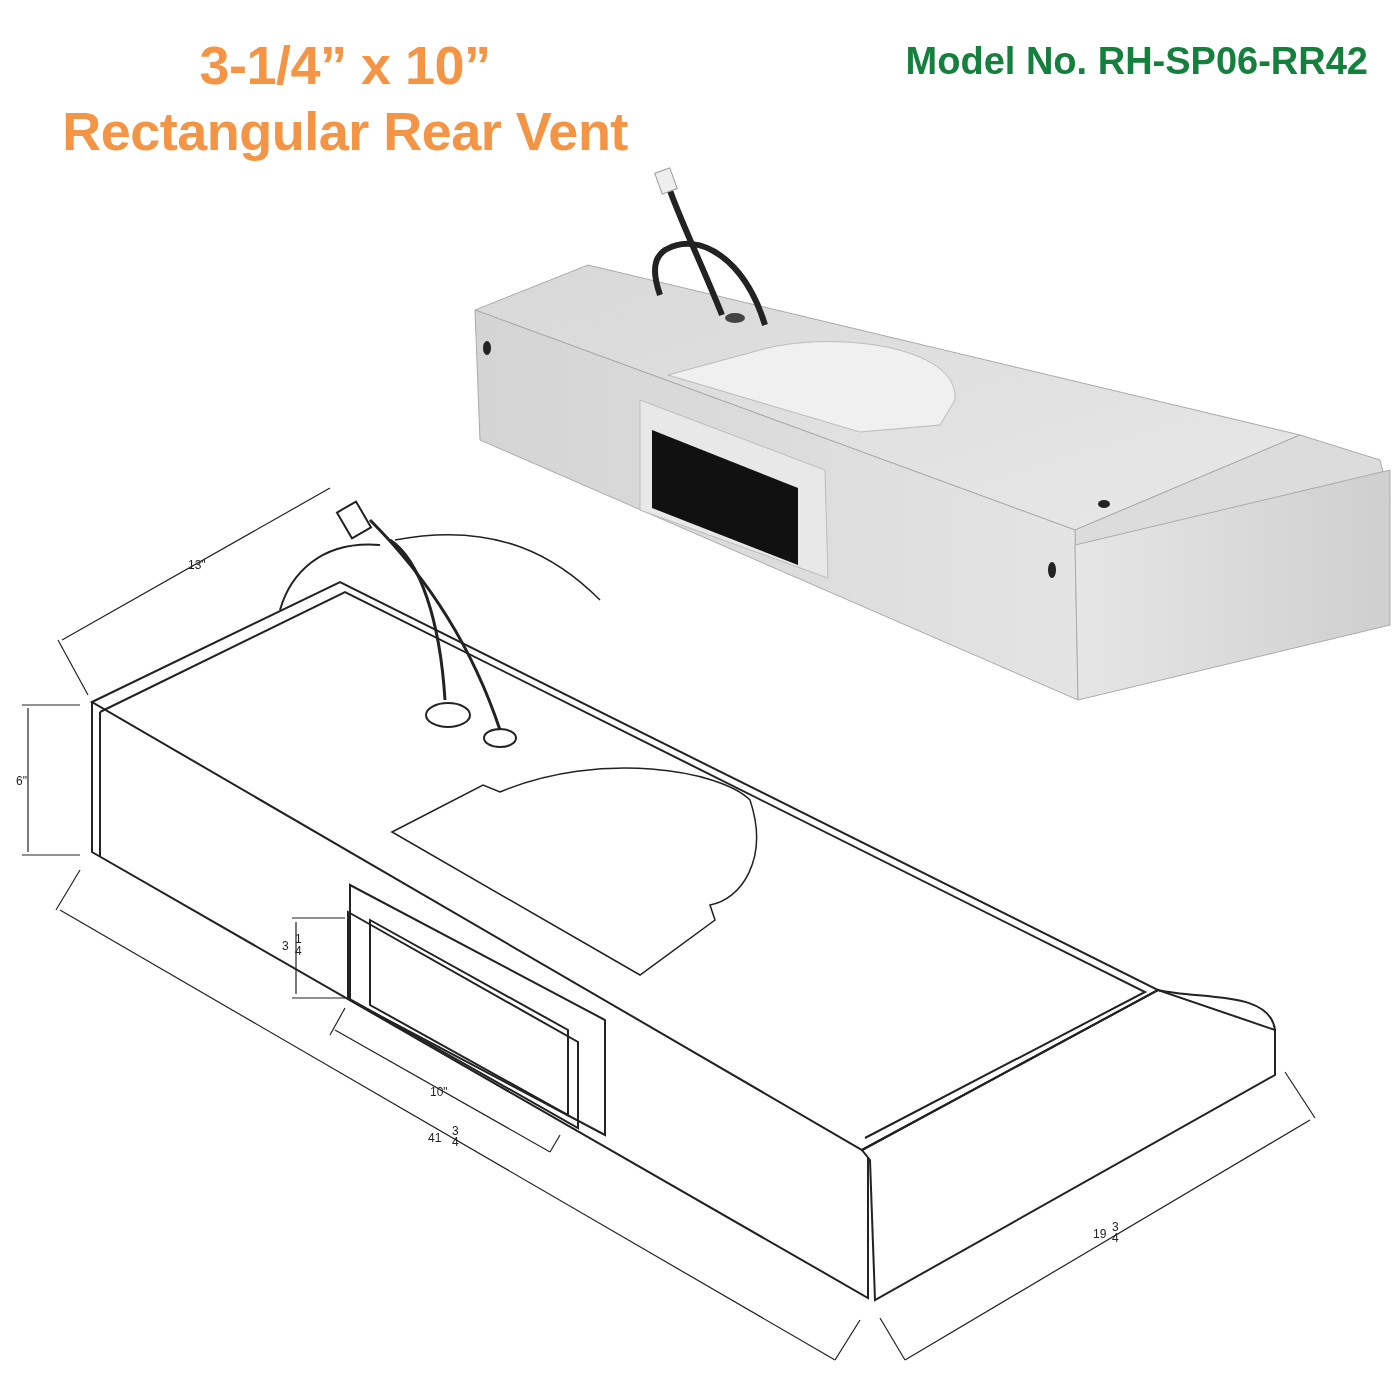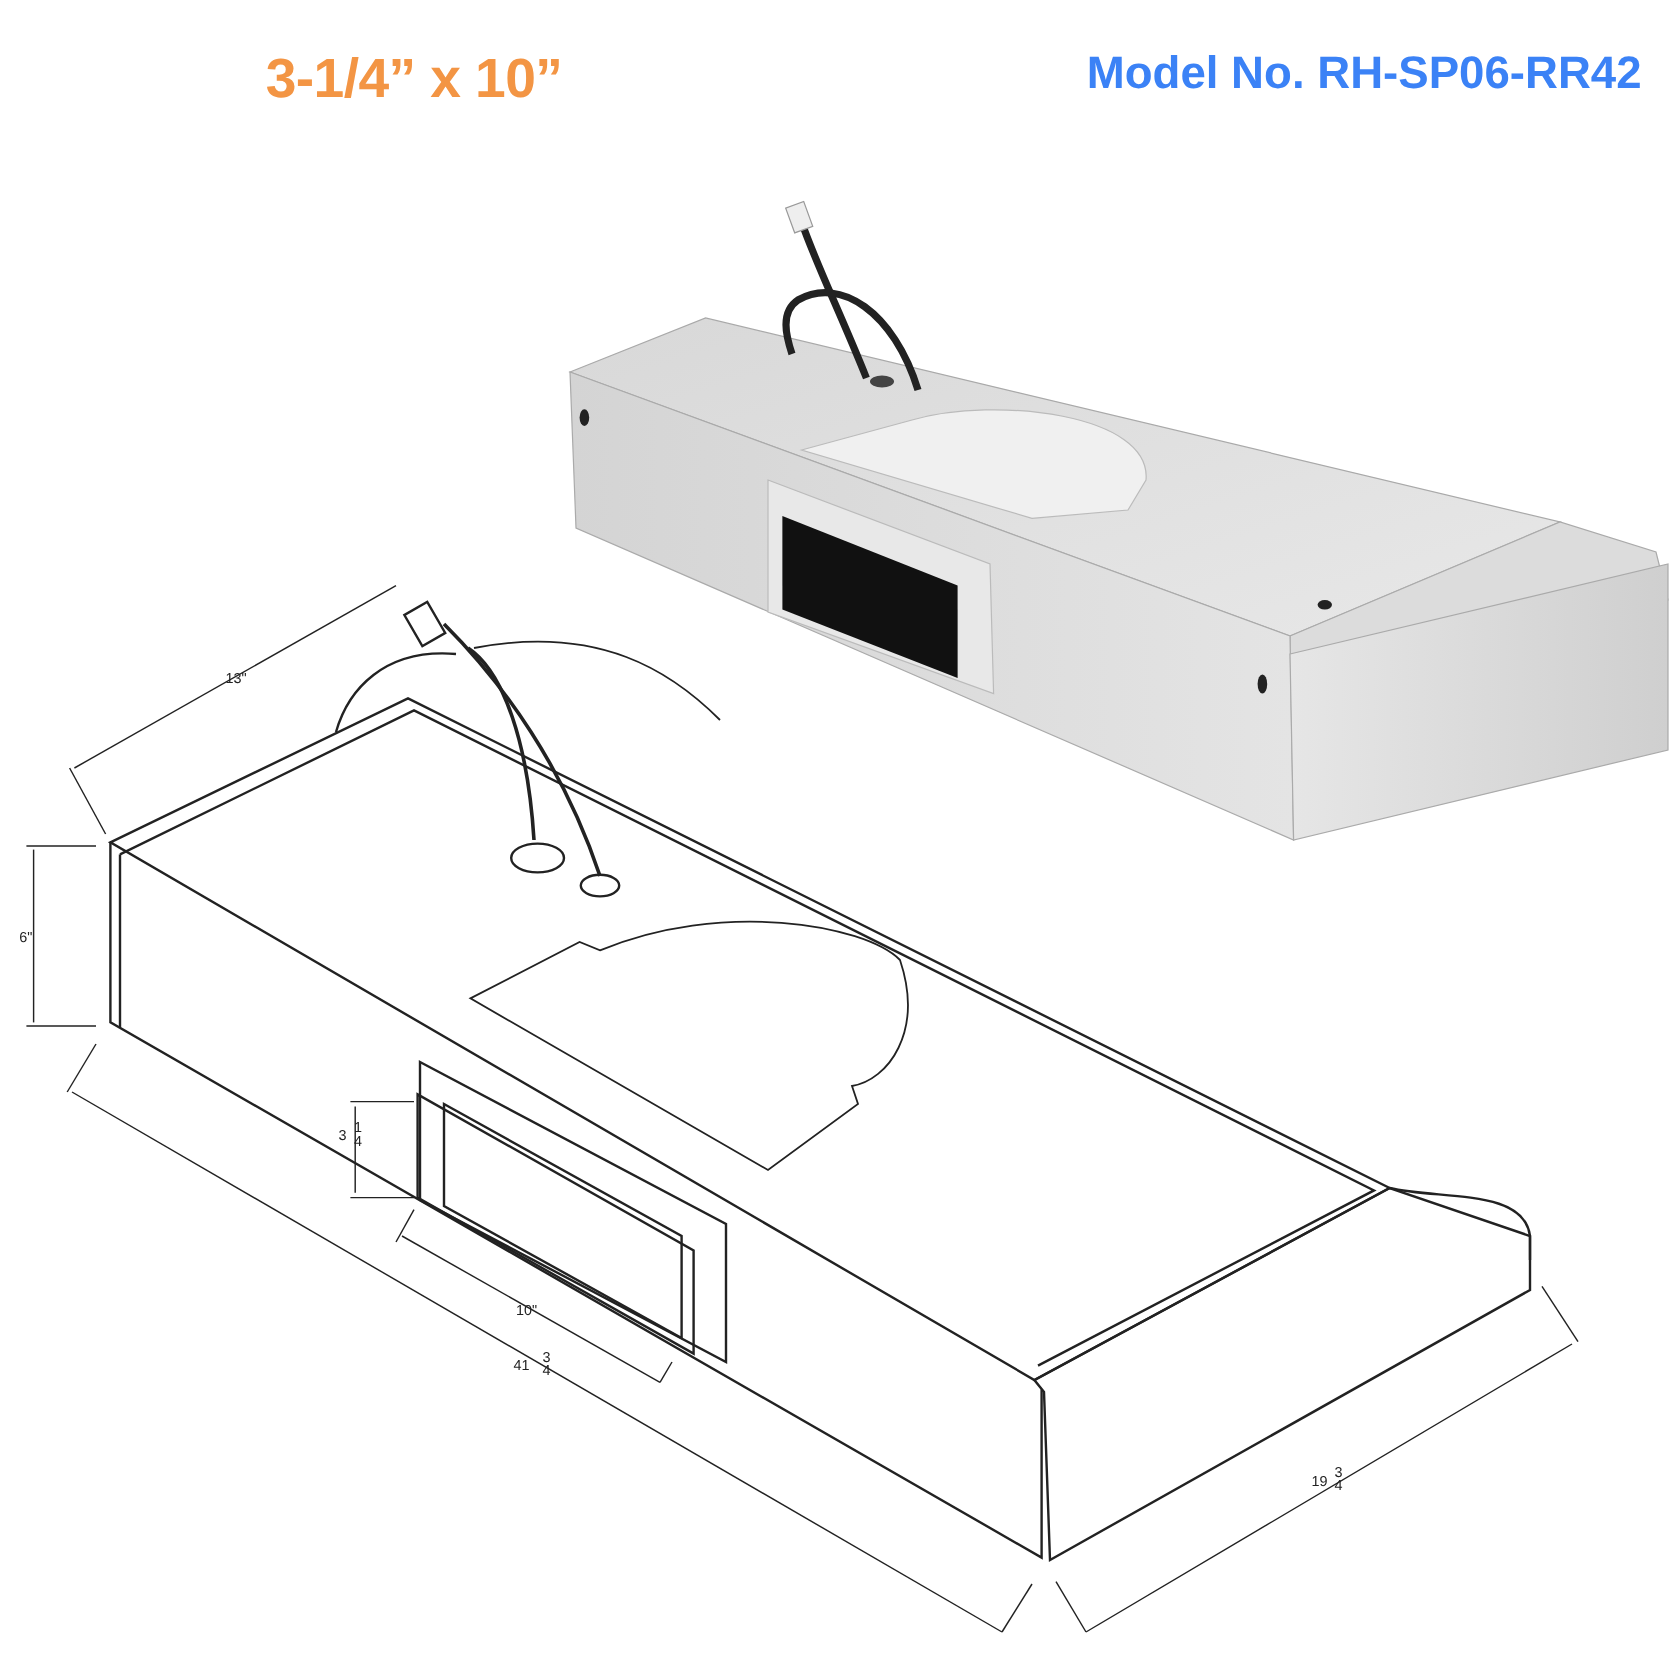--- a/index.html
+++ b/index.html
@@ -1,27 +1,28 @@
 <!DOCTYPE html>
 <html><head>
 <meta charset="utf-8">
 <style>
   html, body { margin:0; padding:0; background:#ffffff; }
   body { width:1400px; height:1400px; position:relative; overflow:hidden; font-family:"Liberation Sans", sans-serif; }
   .title-block { position:absolute; left:40px; top:32px; width:610px; text-align:center; color:#f39544; font-weight:bold; line-height:66px; }
-  .title-block div { font-size:46px; letter-spacing:-0.5px; }
-  .model { position:absolute; right:32px; top:40px; color:#3b82f6; font-weight:bold; font-size:38px; }
+  .title-block div { font-size:54px; letter-spacing:-0.5px; }
+  .model { position:absolute; right:32px; top:40px; color:#15803d; font-weight:bold; font-size:38px; }
   svg { position:absolute; left:0; top:0; }
   .dim { font-family:"Liberation Sans", sans-serif; font-size:12px; fill:#222; }
 </style>
 </head>
 <body>
 
 <div class="title-block">
   <div>3-1/4” x 10”</div>
+  <div>Rectangular Rear Vent</div>
 </div>
 <div class="model">Model No. RH-SP06-RR42</div>
 
 <svg width="1400" height="1400" viewBox="0 0 1400 1400">
   <defs>
     <linearGradient id="topg" x1="0" y1="0" x2="1" y2="1">
       <stop offset="0" stop-color="#d8d8d8"></stop>
         <stop offset="1" stop-color="#e8e8e8"></stop>
     </linearGradient>
     <linearGradient id="sideg" x1="0" y1="0" x2="1" y2="0">

